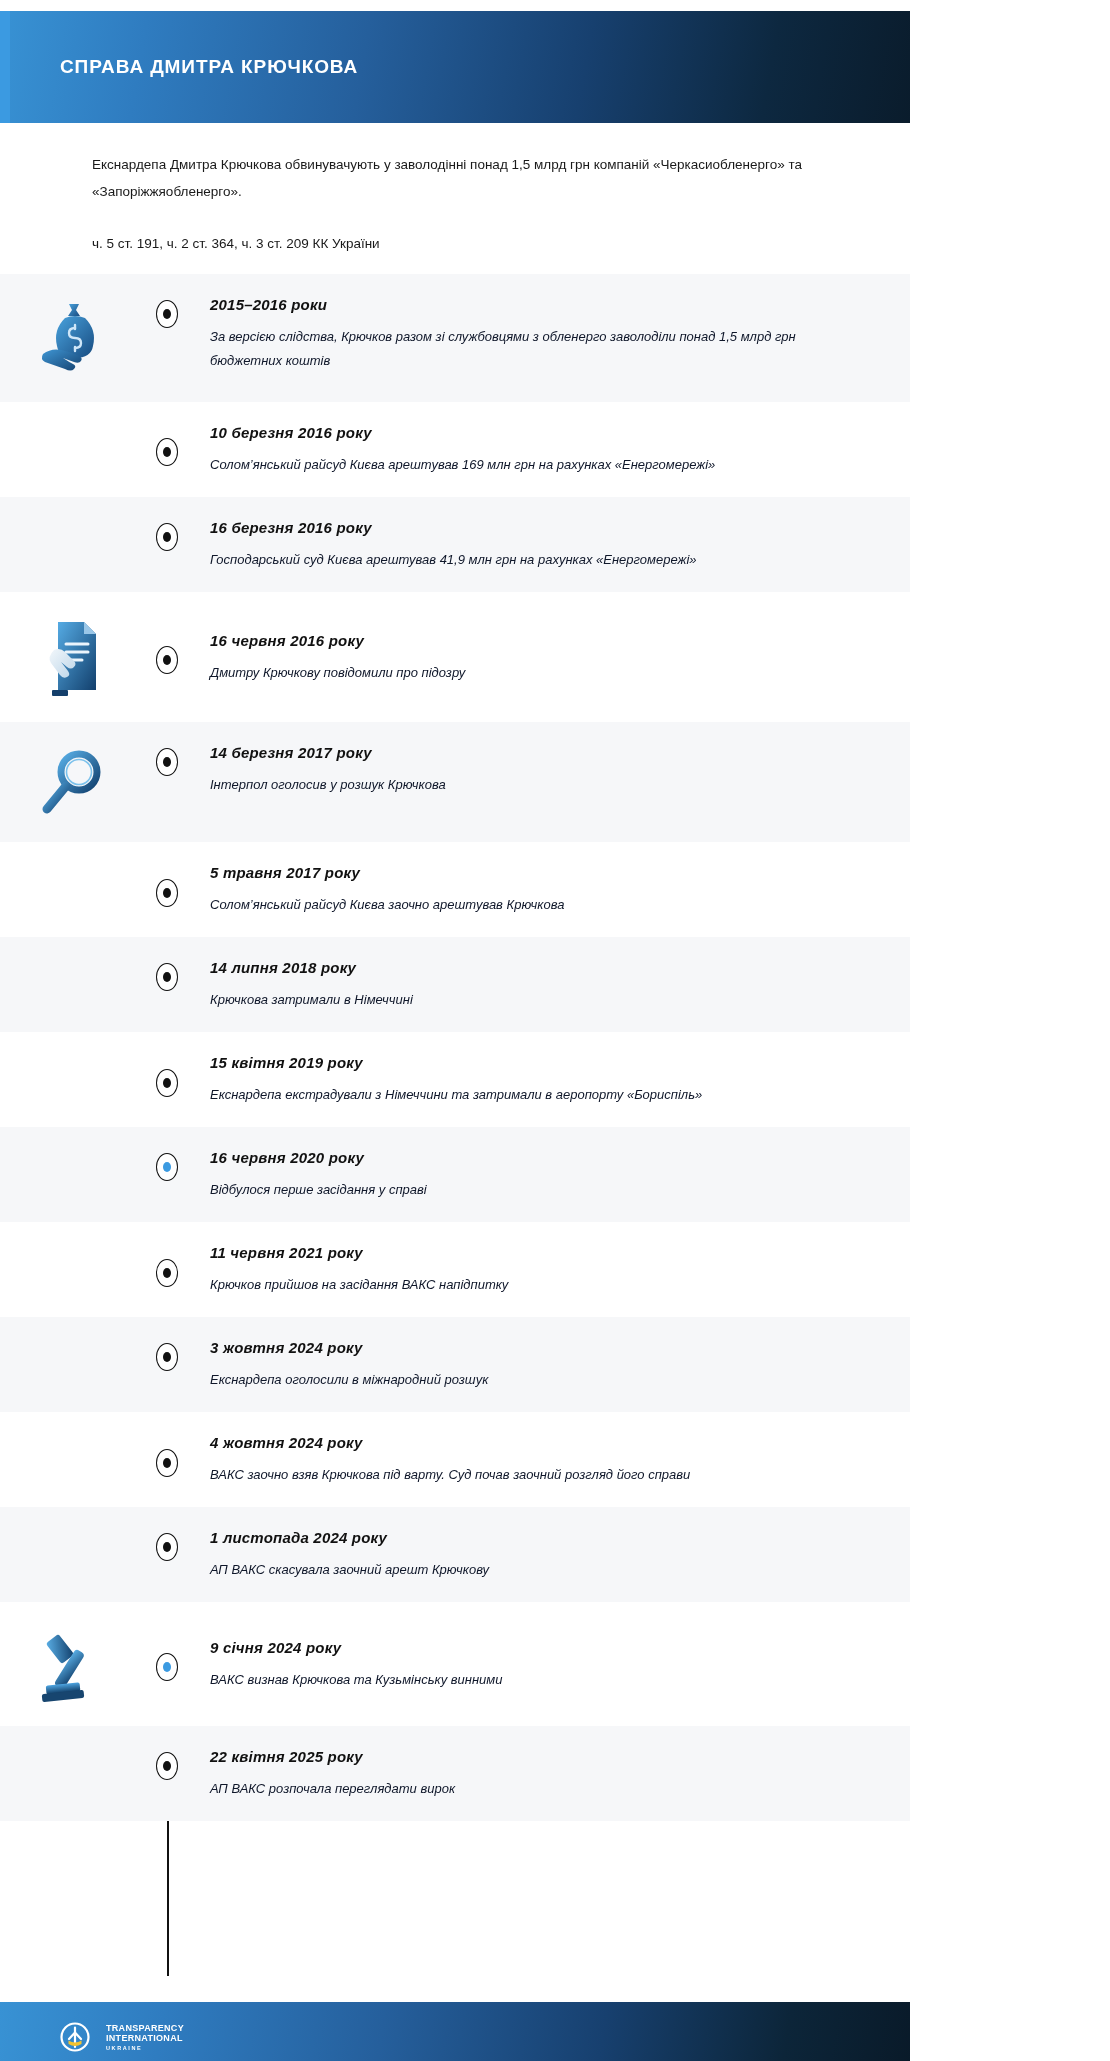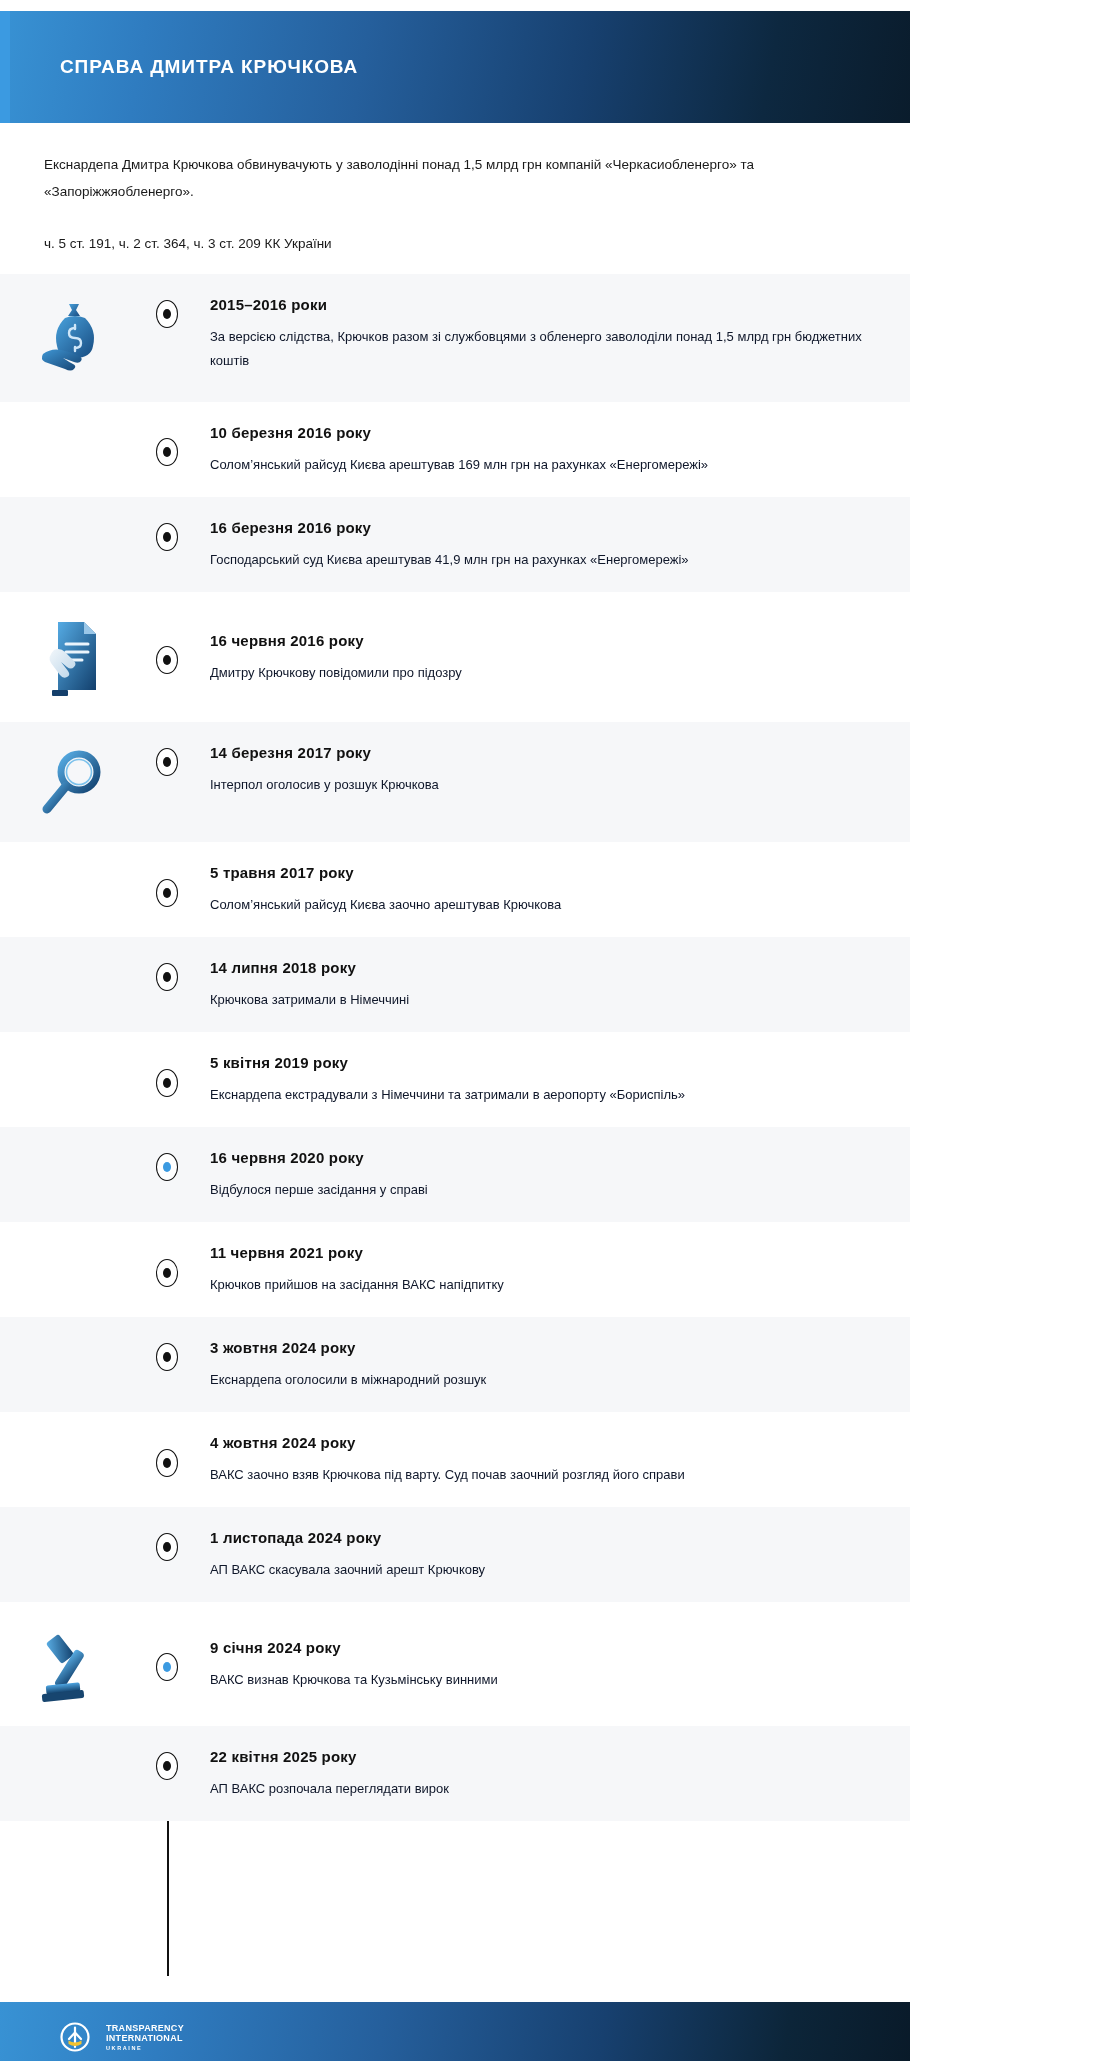--- a/index.html
+++ b/index.html
@@ -41,21 +41,21 @@
     color: #ffffff;
     font-size: 19px;
     font-weight: bold;
     letter-spacing: 0.9px;
     text-transform: uppercase;
     font-stretch: condensed;
   }
 
   
   .intro {
-    padding: 28px 60px 18px 44px;
+    padding: 28px 60px 18px 92px;
     background: #ffffff;
     flex: 0 0 auto;
   }
   .intro-lead {
     font-size: 13.5px;
     line-height: 2.0;
     color: #1a1a1a;
     max-width: 760px;
   }
   .intro-articles {
@@ -80,20 +80,21 @@
     z-index: 0;
   }
 
   .row {
     position: relative;
     display: flex;
     align-items: flex-start;
     min-height: 86px;
     padding: 22px 0 20px 0;
     z-index: 1;
+    font-style: italic;
   }
   .row.alt { background: #f6f7f9; }
   .row.plain { background: #ffffff; align-items: center; }
 
   .icon-cell {
     width: 148px;
     flex: 0 0 148px;
     display: flex;
     justify-content: center;
     align-items: flex-start;
@@ -326,21 +327,21 @@
         </div>
       </div>
       <div class="row plain">
         <div class="icon-cell"></div>
         <div class="dot-cell">
           <div class="node">
             <span class="pip"></span>
           </div>
         </div>
         <div class="text-cell">
-          <div class="ev-date">5 квітня 2019 року</div>
+          <div class="ev-date">15 квітня 2019 року</div>
           <div class="ev-desc">Екснардепа екстрадували з Німеччини та затримали в аеропорту «Бориспіль»</div>
         </div>
       </div>
       <div class="row alt">
         <div class="icon-cell"></div>
         <div class="dot-cell">
           <div class="node highlight">
             <span class="pip"></span>
           </div>
         </div>

